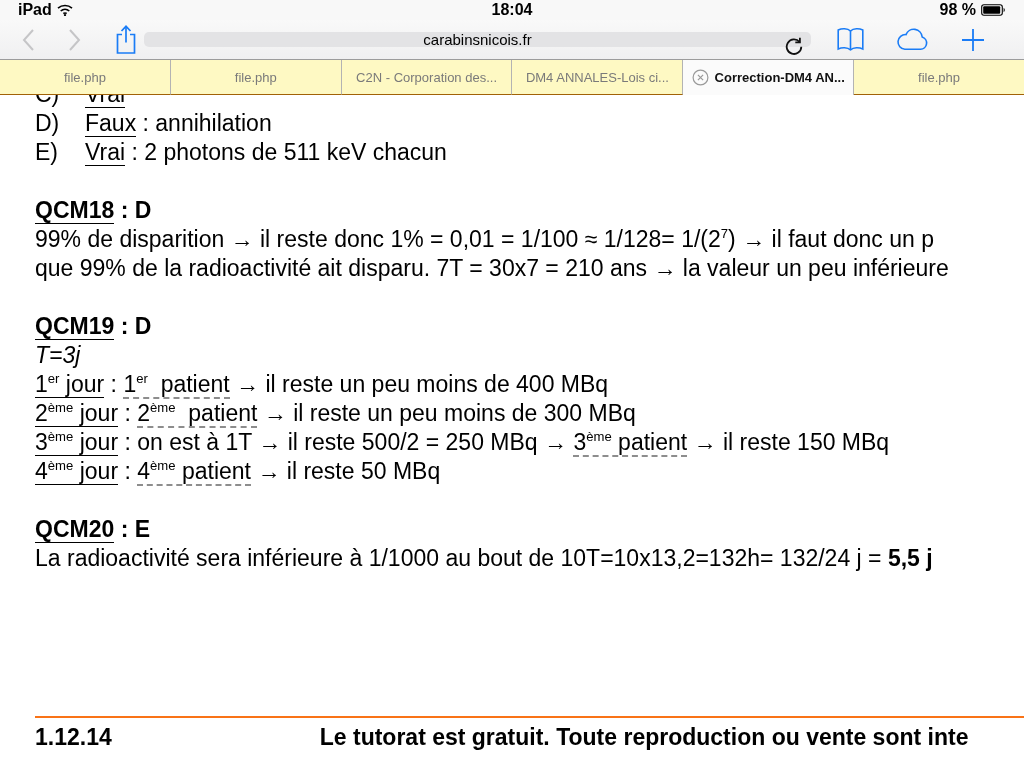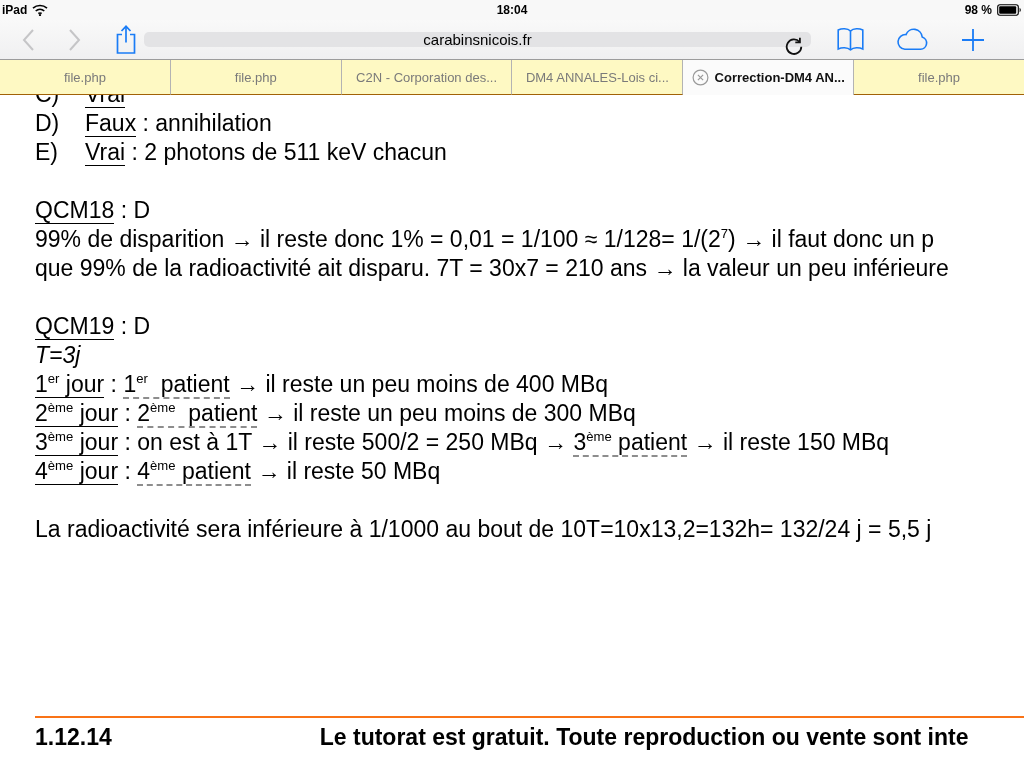--- a/index.html
+++ b/index.html
@@ -7,21 +7,21 @@
   body {
     width:1024px; height:768px; overflow:hidden; position:relative;
     background:#fff; font-family:"Liberation Sans", sans-serif; color:#000;
   }
   button { background:none; border:0; padding:0; margin:0; cursor:pointer; font:inherit; }
 
   
   .status-bar {
     height:20px; background:#f8f8f8; position:relative;
     display:flex; align-items:center; justify-content:space-between;
-    padding:0 2px; font-size:12px; font-weight:700;
+    padding:0 18px; font-size:16px; font-weight:700;
   }
   .sb-left, .sb-right { display:flex; align-items:center; gap:5px; position:relative; z-index:2; }
   .sb-time { position:absolute; left:0; right:0; text-align:center; z-index:1; }
 
   
   .toolbar {
     height:40px; background:linear-gradient(#f9f9f9,#f0f0f1);
     border-bottom:1px solid #9c9c9c;
     display:flex; align-items:center; padding-left:22px;
   }
@@ -48,21 +48,21 @@
   }
   .tab:last-child { border-right:none; }
   .tab.active { background:#fbfbfb; color:#111; font-weight:700; border-bottom:none; }
 
   
   .content { height:632px; overflow:hidden; }
   .doc { padding-left:35px; margin-top:-15px; font-size:23px; line-height:29px; }
   .doc-line { white-space:pre; }
   .doc-spacer { height:29px; }
   .doc-label { display:inline-block; width:50px; }
-  .run.b { font-weight:400; }
+  .run.b { font-weight:700; }
   .run.i { font-style:italic; }
   .run.u-solid { border-bottom:1.6px solid #000; }
   .run.u-dash  { border-bottom:2px dashed #8d8d8d; }
   .doc sup { font-size:57%; vertical-align:super; line-height:0; }
 
   
   .page-footer {
     position:absolute; top:716px; left:35px; right:0;
     border-top:2px solid #f97316; padding-top:6px;
     display:flex; white-space:nowrap; overflow:hidden;
@@ -180,20 +180,21 @@
       <div class="doc-line"><span class="run">99% de disparition → il reste donc 1% = 0,01 = 1/100 ≈ 1/128= 1/(2<sup>7</sup>) → il faut donc un p</span></div>
       <div class="doc-line"><span class="run">que 99% de la radioactivité ait disparu. 7T = 30x7 = 210 ans → la valeur un peu inférieure</span></div>
       <div class="doc-line doc-spacer"></div>
       <div class="doc-line"><span class="run b u-solid">QCM19</span><span class="run b"> : D</span></div>
       <div class="doc-line"><span class="run i">T=3j</span></div>
       <div class="doc-line"><span class="run u-solid">1<sup>er</sup> jour</span><span class="run"> : </span><span class="run u-dash">1<sup>er</sup>  patient</span><span class="run"> → il reste un peu moins de 400 MBq</span></div>
       <div class="doc-line"><span class="run u-solid">2<sup>ème</sup> jour</span><span class="run"> : </span><span class="run u-dash">2<sup>ème</sup>  patient</span><span class="run"> → il reste un peu moins de 300 MBq</span></div>
       <div class="doc-line"><span class="run u-solid">3<sup>ème</sup> jour</span><span class="run"> : on est à 1T → il reste 500/2 = 250 MBq → </span><span class="run u-dash">3<sup>ème</sup> patient</span><span class="run"> → il reste 150 MBq</span></div>
       <div class="doc-line"><span class="run u-solid">4<sup>ème</sup> jour</span><span class="run"> : </span><span class="run u-dash">4<sup>ème</sup> patient</span><span class="run"> → il reste 50 MBq</span></div>
       <div class="doc-line doc-spacer"></div>
+      <div class="doc-line"><span class="run b u-solid">QCM20</span><span class="run b"> : E</span></div>
       <div class="doc-line"><span class="run">La radioactivité sera inférieure à 1/1000 au bout de 10T=10x13,2=132h= 132/24 j = </span><span class="run b">5,5 j</span></div>
     </div>
 </div>
 
 <div class="page-footer">
   <span class="footer-date">1.12.14</span>
   <span class="footer-notice">Le tutorat est gratuit. Toute reproduction ou vente sont inte</span>
 </div>
 
 </body></html>

